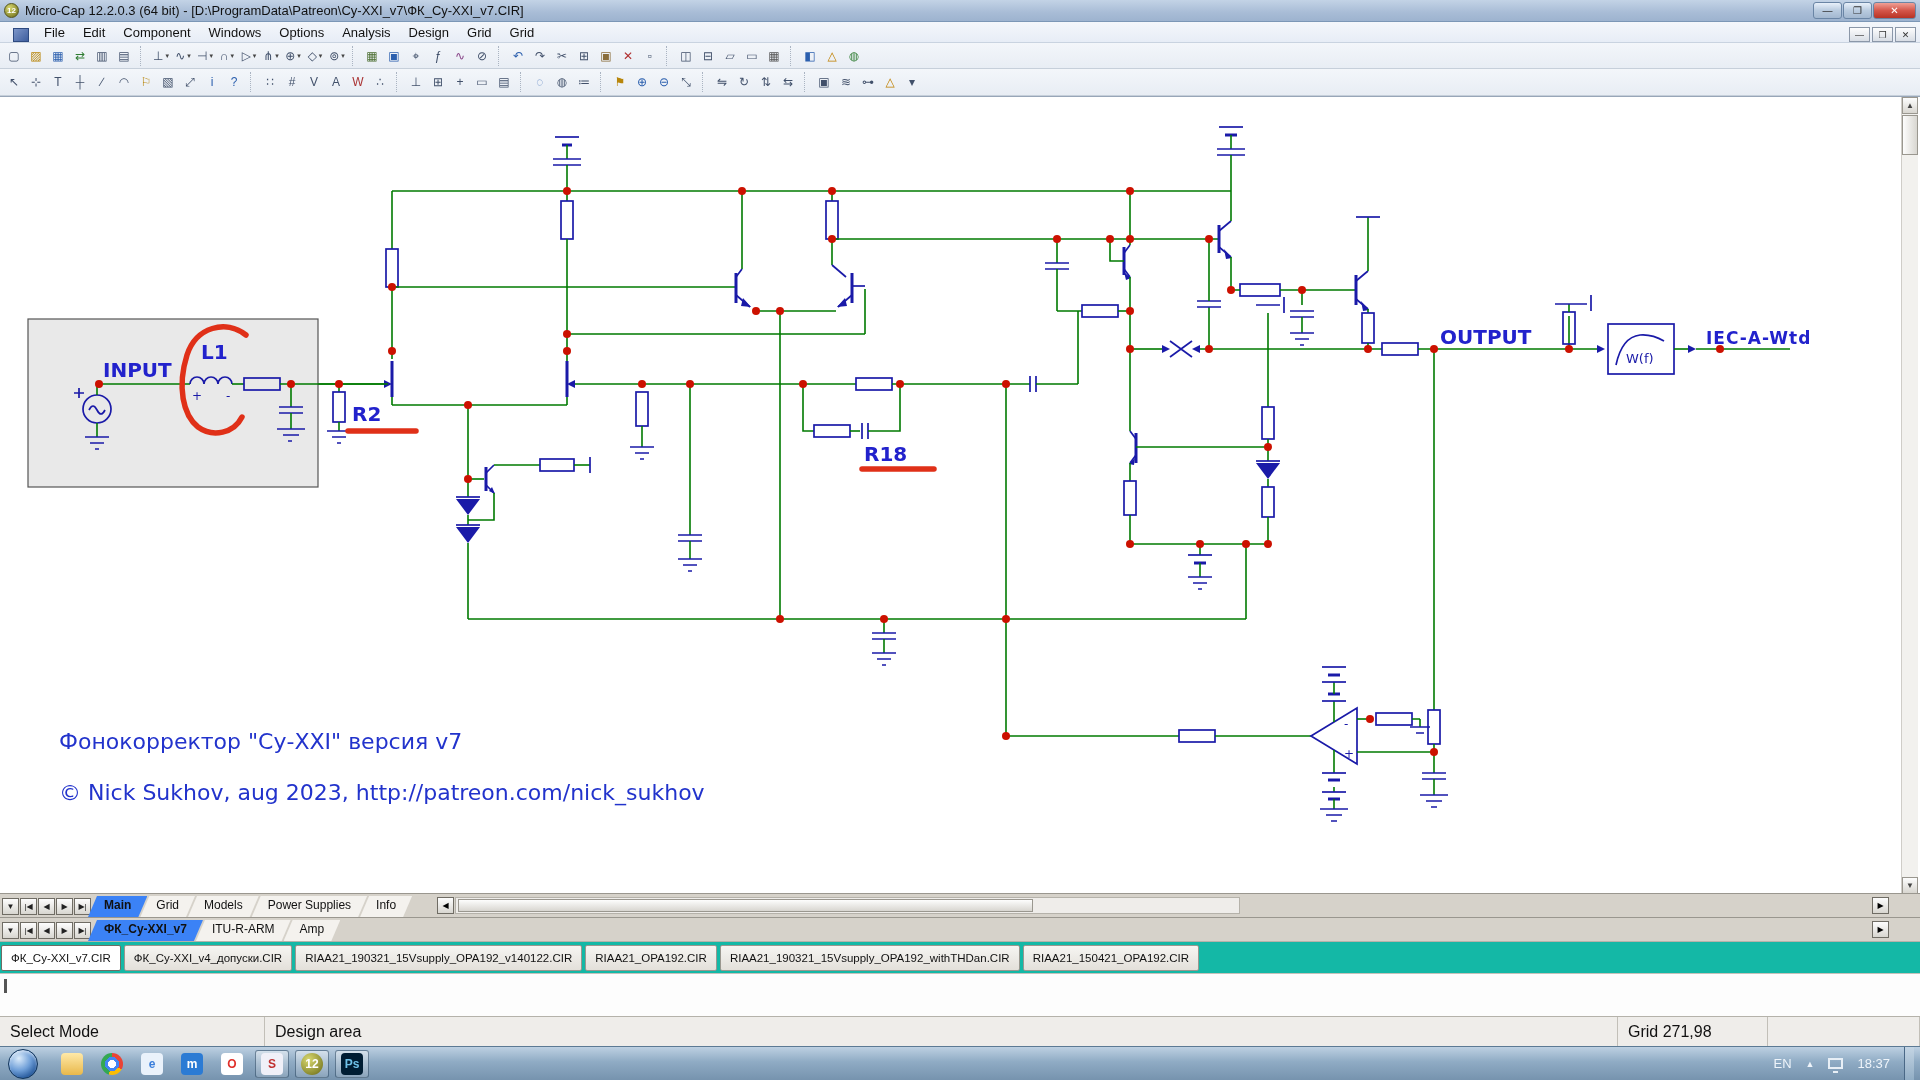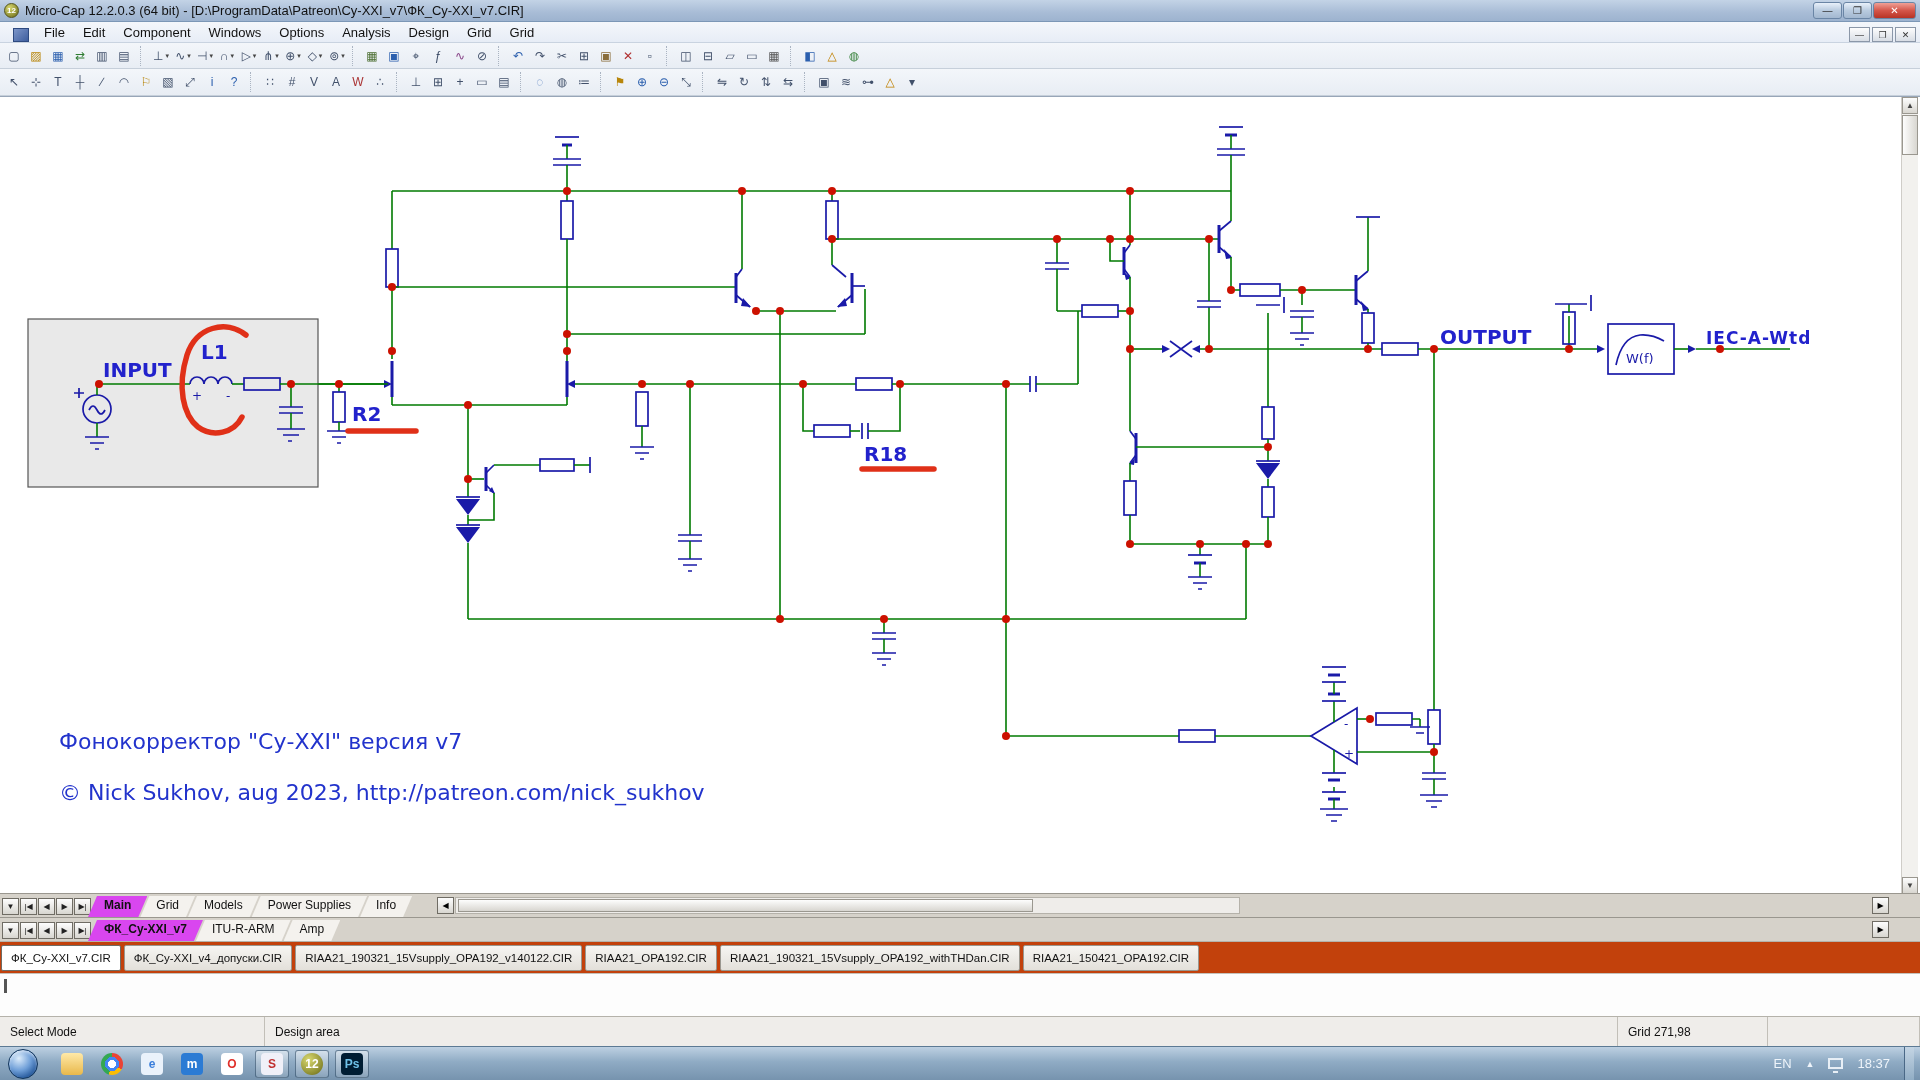--- a/index.html
+++ b/index.html
@@ -45,33 +45,33 @@
   .scap{fill:#2233cc;font:22px "DejaVu Sans",sans-serif;}
   .ssm{fill:var(--comp);font:13px "DejaVu Sans",sans-serif;}
   .spm{fill:var(--comp);font:12px "DejaVu Sans",sans-serif;}
   
   .tabrow{left:0;width:1920px;height:24px;background:#d6d2ca;border-top:1px solid #9a978f;display:flex;align-items:flex-end;}
   #tabrow1{top:893px;}
   #tabrow2{top:917px;height:24px;}
   .navcluster{display:flex;gap:1px;margin:2px 4px 2px 2px;}
   .navb{width:17px;height:17px;font-size:8px;display:flex;align-items:center;justify-content:center;background:linear-gradient(180deg,#fdfdfd,#d8d6d0);border:1px solid #6f6c64;color:#222;}
   .ptab{height:21px;padding:2px 16px 0 16px;background:#f4f2ee;font-size:12px;color:#111;clip-path:polygon(9px 0,100% 0,calc(100% - 9px) 100%,0 100%);margin-left:-7px;filter:drop-shadow(0 0 0.6px #555);}
-  .ptab.active{background:#d946ef;font-weight:bold;}
+  .ptab.active{background:#3b82f6;font-weight:bold;}
   .hsl-btn{position:absolute;width:17px;height:17px;top:3px;background:linear-gradient(180deg,#fdfdfd,#d8d6d0);border:1px solid #6f6c64;font-size:8px;display:flex;align-items:center;justify-content:center;}
   .hstrack{position:absolute;left:455px;top:3px;width:785px;height:17px;background:#efedea;border:1px solid #b5b2aa;}
   .hsthumb{position:absolute;left:2px;top:1px;width:575px;height:13px;background:linear-gradient(180deg,#fdfdfd,#d8d6d0);border:1px solid #9a978f;}
   
-  #filetabs{left:0;top:941px;width:1920px;height:32px;background:#c2410c;border-top:1px solid #b5b2aa;display:flex;align-items:center;padding:2px 1px;gap:3px;}
+  #filetabs{left:0;top:941px;width:1920px;height:32px;background:#14b8a6;border-top:1px solid #b5b2aa;display:flex;align-items:center;padding:2px 1px;gap:3px;}
   .ftab{height:26px;display:flex;align-items:center;padding:0 9px;background:linear-gradient(180deg,#f6f5f2,#e3e0da);border:1px solid #9a978f;border-radius:2px;font-size:11.5px;color:#111;white-space:nowrap;}
   .ftab.active{background:#fff;border-color:#6f6c64;}
   #strip{left:0;top:973px;width:1920px;height:43px;background:#fdfdfd;border-top:1px solid #c5c2bb;}
   #strip .mark{position:absolute;left:4px;top:5px;width:3px;height:14px;background:#555;}
   
   #statusbar{left:0;top:1016px;width:1920px;height:30px;background:#efedea;border-top:1px solid #b5b2aa;display:flex;}
-  .ssec{height:100%;border-right:1px solid #c2bfb8;display:flex;align-items:center;padding:0 10px;font-size:12px;color:#111;}
+  .ssec{height:100%;border-right:1px solid #c2bfb8;display:flex;align-items:center;padding:0 10px;font-size:16px;color:#111;}
   #ssec1{width:265px;} #ssec2{width:1353px;} #ssec3{width:150px;} #ssec4{flex:1;}
   
   #taskbar{left:0;top:1046px;width:1920px;height:34px;background:linear-gradient(180deg,#bdd0e2,#8fabc4 45%,#7693ae);border-top:1px solid #5c7astroke;border-top:1px solid #5c7a94;display:flex;align-items:center;}
   #orb{width:30px;height:30px;border-radius:50%;margin:0 14px 0 8px;background:radial-gradient(circle at 35% 30%,#dcecfb,#6f9fd8 45%,#2a5d9f 75%,#16406e);border:1px solid #11355c;box-shadow:inset 0 2px 3px rgba(255,255,255,.6);}
   .tapp{width:34px;height:28px;margin:0 3px;display:flex;align-items:center;justify-content:center;border-radius:3px;}
   .tapp.open{background:linear-gradient(180deg,rgba(255,255,255,.45),rgba(255,255,255,.12));border:1px solid rgba(30,60,90,.55);}
   .tapp .appic{width:22px;height:22px;border-radius:4px;display:flex;align-items:center;justify-content:center;font-size:12px;font-weight:bold;}
   #tray{margin-left:auto;display:flex;align-items:center;gap:14px;padding-right:6px;color:#eef4fa;font-size:13px;}
   #tray .caret{font-size:9px;}
   .nettv{width:15px;height:11px;border:2px solid #e8eff6;position:relative;}

